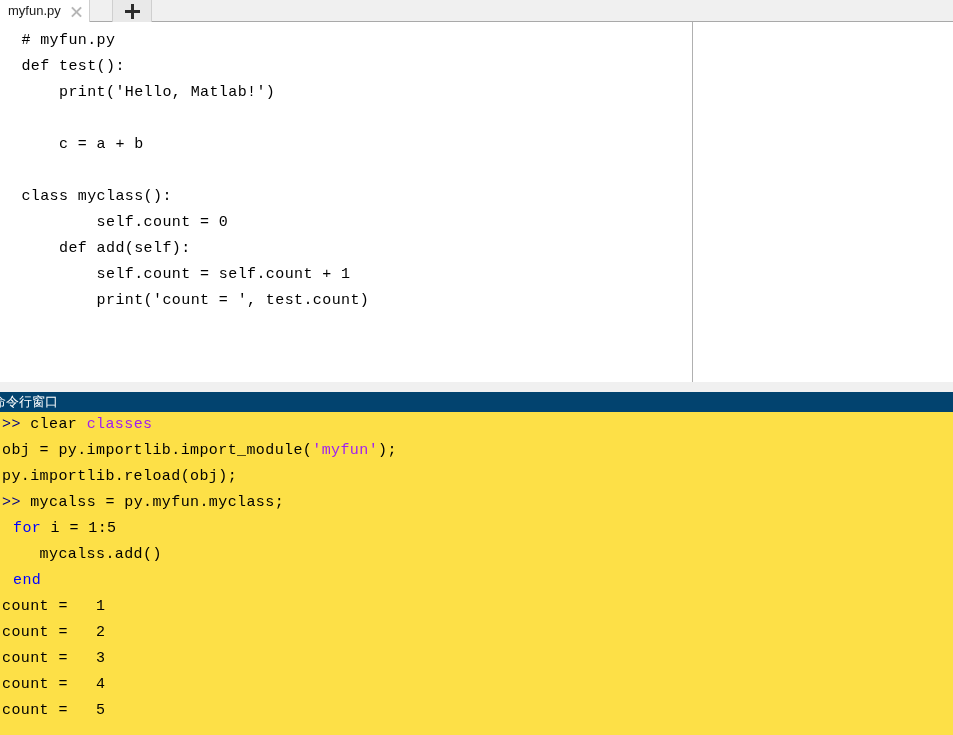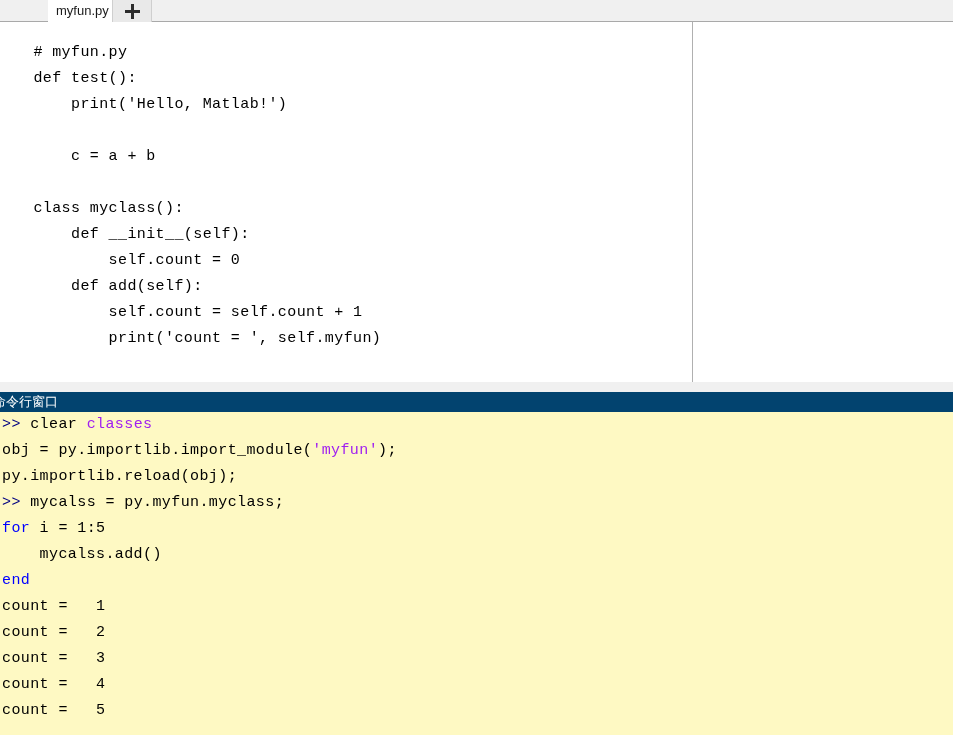--- a/index.html
+++ b/index.html
@@ -43,21 +43,20 @@
     position: absolute;
     left: 0;
     top: 0;
     height: 22px;
     display: flex;
     align-items: center;
     padding: 0 6px 0 8px;
     background: #ffffff;
     box-sizing: border-box;
     border-right: 1px solid #cfcfcf;
-    margin-left: 48px;
   }
   .tab-label {
     font-family: "Liberation Sans", sans-serif;
     font-size: 13px;
     color: #1a1a1a;
     white-space: nowrap;
     line-height: 22px;
   }
   .tab-close {
     margin-left: 9px;
@@ -131,21 +130,21 @@
     width: 1px;
     height: 360px;
     background: #b0b0b0;
   }
 
   .code-area {
     position: absolute;
     left: 0;
     top: 0;
     padding: 6px;
-    margin: 12px;
+    margin: 0;
   }
 
   .code-line {
     height: 26px;
     line-height: 26px;
     font-family: "Liberation Mono", monospace;
     font-size: 15px;
     color: #000000;
     white-space: pre;
     padding-left: 6px;
@@ -190,37 +189,37 @@
     color: #ffffff;
     white-space: nowrap;
   }
 
   .cmd-body {
     position: absolute;
     left: 0;
     top: 20px;
     width: 953px;
     height: 323px;
-    background: #fef9c3;
+    background: #fde047;
     overflow: hidden;
   }
 
   .cmd-line {
     height: 26px;
     line-height: 26px;
     font-family: "Liberation Mono", monospace;
     font-size: 15px;
     color: #000000;
     white-space: pre;
     padding-left: 2px;
     letter-spacing: 0.4px;
   }
 
   .tok-prompt  { color: #000080; }
-  .tok-keyword { color: #0000ff; }
+  .tok-keyword { color: #0000ff; margin-left: 11px; }
   .tok-string  { color: #a020f0; }
   .tok-plain   { color: #000000; }
 </style>
 </head>
 <body>
 
 <div id="app">
 
   <div class="editor-pane">
 
@@ -236,25 +235,24 @@
 
     <div class="editor-body">
       <div class="code-area" id="code-area">
           <div class="code-line"> # myfun.py</div>
           <div class="code-line"> def test():</div>
           <div class="code-line">     print('Hello, Matlab!')</div>
           <div class="code-line">&nbsp;</div>
           <div class="code-line">     c = a + b</div>
           <div class="code-line">&nbsp;</div>
           <div class="code-line"> class myclass():</div>
-          <div class="code-line">     def __init__(self):</div>
           <div class="code-line">         self.count = 0</div>
           <div class="code-line">     def add(self):</div>
           <div class="code-line">         self.count = self.count + 1</div>
-          <div class="code-line">         print('count = ', self.myfun)</div>
+          <div class="code-line">         print('count = ', test.count)</div>
         </div>
     </div>
 
     <div class="editor-vsplit"></div>
     <div class="editor-bottom-strip"></div>
   </div>
 
   <div class="cmd-pane">
     <div class="cmd-titlebar">
       <span class="cmd-title">命令行窗口</span>

